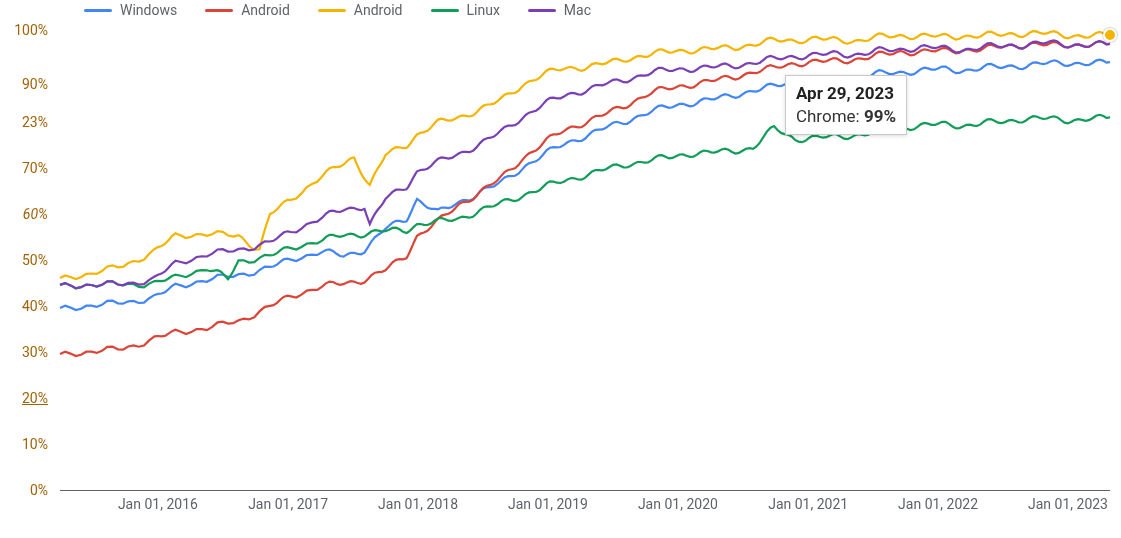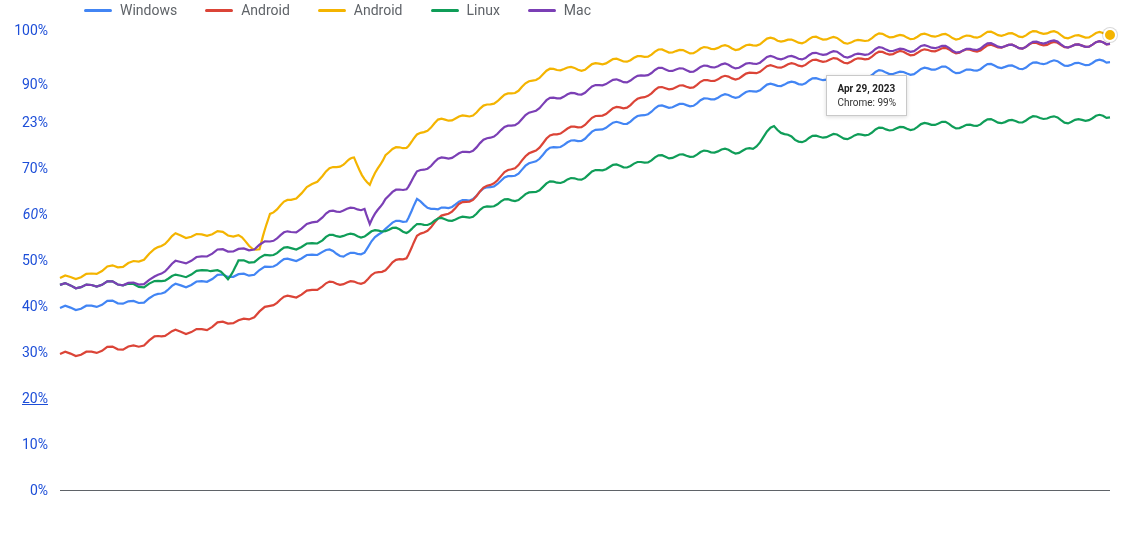--- a/index.html
+++ b/index.html
@@ -54,21 +54,21 @@
     left: 0;
     top: 30px;
     width: 56px;
     height: 460px;
   }
   .y-tick {
     position: absolute;
     right: 8px;
     transform: translateY(-50%);
     font-size: 14px;
-    color: #1d4ed8;
+    color: #a16207;
     text-align: right;
     width: 48px;
   }
   .x-axis-labels {
     position: absolute;
     left: 60px;
     top: 496px;
     width: 1050px;
     height: 20px;
   }
@@ -99,27 +99,27 @@
   }
   
   .tooltip {
     position: absolute;
     right: 10px;
     top: 75px;
     border: 1px solid #c9c9c9;
     background: #ffffff;
     box-shadow: 0 1px 4px rgba(0,0,0,0.15);
     padding: 6px 10px;
-    font-size: 10px;
+    font-size: 17px;
     color: #333;
     line-height: 1.35;
     white-space: nowrap;
   }
   .tooltip-date { font-weight: 700; color: #222; }
-  .tooltip-value { font-weight: 400; }
+  .tooltip-value { font-weight: 700; }
   
   .marker {
     position: absolute;
     width: 10px;
     height: 10px;
     border-radius: 50%;
     transform: translate(-50%, -50%);
     border: 2px solid #fff;
     box-shadow: 0 0 0 1px rgba(0,0,0,0.15);
   }
@@ -173,19 +173,29 @@
     <svg class="plot-svg" viewBox="0 0 1050 460" preserveAspectRatio="none">
         <path d="M0.0 277.9 L5.2 275.7 L10.5 277.6 L15.8 280.1 L21.0 278.7 L26.3 275.7 L31.5 275.7 L36.7 276.9 L42.0 274.8 L47.3 270.9 L52.5 270.6 L57.8 273.3 L63.0 273.7 L68.3 271.3 L73.5 270.9 L78.8 273.0 L84.0 272.6 L89.2 268.2 L94.5 264.9 L98.0 263.9 L101.5 263.5 L105.0 262.2 L108.5 259.3 L112.0 255.9 L115.5 253.8 L120.8 255.4 L126.0 257.2 L131.3 255.0 L136.5 251.5 L141.8 251.2 L147.0 251.8 L152.3 249.0 L157.5 244.8 L162.8 244.5 L168.0 246.9 L173.3 246.8 L178.5 244.2 L183.8 243.7 L189.0 245.7 L194.3 244.8 L199.5 240.0 L204.8 236.6 L210.0 236.8 L213.5 236.5 L217.0 234.6 L220.5 231.6 L224.0 229.1 L227.5 228.6 L231.0 229.6 L236.3 231.1 L241.5 228.5 L246.8 225.0 L252.0 224.6 L257.3 225.0 L262.5 221.9 L266.0 220.0 L269.5 219.4 L273.0 221.0 L276.5 223.8 L280.0 226.0 L283.5 226.6 L287.0 224.4 L290.5 222.8 L294.0 222.8 L297.5 223.9 L301.0 224.3 L304.5 222.7 L308.0 217.1 L311.5 211.3 L315.0 207.0 L318.5 204.5 L322.0 202.3 L325.5 198.9 L329.0 195.8 L332.5 192.6 L336.0 190.8 L339.5 190.9 L343.0 191.8 L346.5 191.5 L348.3 188.2 L350.0 184.5 L351.8 180.5 L353.5 176.4 L355.3 172.5 L357.0 168.9 L360.5 171.4 L364.0 174.9 L367.5 177.8 L371.0 178.9 L374.5 178.8 L378.0 179.3 L381.5 177.6 L385.0 177.7 L388.5 178.1 L392.0 177.0 L395.5 174.4 L399.0 171.6 L402.5 170.1 L406.0 170.2 L409.5 170.5 L413.0 169.1 L416.5 165.7 L420.0 161.4 L423.5 158.4 L427.0 157.3 L430.5 157.2 L434.0 156.4 L437.5 154.0 L441.0 150.7 L444.5 147.5 L448.0 146.2 L451.5 146.2 L455.0 145.8 L458.5 143.6 L462.0 139.6 L465.5 135.7 L469.0 133.3 L472.5 132.3 L476.0 131.3 L479.5 128.8 L483.0 124.7 L486.5 120.4 L490.0 117.7 L493.5 117.1 L497.0 117.4 L500.5 117.0 L504.0 114.9 L507.5 112.3 L511.0 110.5 L514.5 110.4 L518.0 111.1 L521.5 111.0 L525.0 108.8 L528.5 105.1 L532.0 101.6 L535.5 99.8 L539.0 99.6 L542.5 99.4 L546.0 97.8 L549.5 95.2 L553.0 92.7 L556.5 91.8 L560.0 92.7 L563.5 94.0 L567.0 93.8 L570.5 91.6 L574.0 88.4 L577.5 86.0 L581.0 85.3 L584.5 85.2 L588.0 84.2 L591.5 81.7 L595.0 78.3 L598.5 75.8 L602.0 75.4 L605.5 76.6 L609.0 77.8 L612.5 77.3 L616.0 75.6 L619.5 73.9 L623.0 73.8 L626.5 75.1 L630.0 76.3 L633.5 75.8 L637.0 73.3 L640.5 70.2 L644.0 68.4 L647.5 68.5 L651.0 69.4 L654.5 69.3 L658.0 67.7 L661.5 65.4 L665.0 64.2 L668.5 65.0 L672.0 66.8 L675.5 67.9 L679.0 67.0 L682.5 64.4 L686.0 62.0 L689.5 61.0 L693.0 61.3 L696.5 61.6 L700.0 60.3 L703.5 57.4 L707.0 54.6 L710.5 53.6 L714.0 54.6 L717.5 55.9 L721.0 56.1 L724.5 54.6 L728.0 52.6 L731.5 51.6 L735.0 52.4 L738.5 54.1 L742.0 54.7 L745.5 53.3 L749.0 50.5 L752.5 48.4 L756.0 48.1 L759.5 49.3 L763.0 50.2 L766.5 49.7 L770.0 47.9 L773.5 46.5 L777.0 47.0 L780.5 49.1 L784.0 51.2 L787.5 51.7 L791.0 50.1 L794.5 47.9 L798.0 46.7 L801.5 47.1 L805.0 47.8 L808.5 47.3 L812.0 45.0 L815.5 42.0 L819.0 40.1 L822.5 40.7 L826.0 42.6 L829.5 44.1 L833.0 44.0 L836.5 42.7 L840.0 41.7 L843.5 42.0 L847.0 43.6 L850.5 44.8 L854.0 44.1 L857.5 41.6 L861.0 38.9 L864.5 37.7 L868.0 38.4 L871.5 39.6 L875.0 39.7 L878.5 38.3 L882.0 36.6 L885.5 36.6 L889.0 38.6 L892.5 41.4 L896.0 43.2 L899.5 42.9 L903.0 41.3 L906.5 39.6 L910.0 39.5 L913.5 40.4 L917.0 40.7 L920.5 39.2 L924.0 36.3 L927.5 34.1 L931.0 33.9 L934.5 35.5 L938.0 37.4 L941.5 38.0 L945.0 36.9 L948.5 35.6 L952.0 35.4 L955.5 36.9 L959.0 38.8 L962.5 39.2 L966.0 37.6 L969.5 34.6 L973.0 32.6 L976.5 32.4 L980.0 33.5 L983.5 34.2 L987.0 33.3 L990.5 31.4 L994.0 30.3 L997.5 31.2 L1001.0 33.5 L1004.5 35.6 L1008.0 35.9 L1011.5 34.7 L1015.0 33.1 L1018.5 32.8 L1022.0 34.0 L1025.5 35.2 L1029.0 35.0 L1032.5 33.0 L1036.0 30.6 L1039.5 29.6 L1043.0 30.6 L1046.5 32.7 L1050.0 32.2" class="series-line" stroke="#4285F4"></path>
         <path d="M0.0 323.9 L5.2 321.7 L10.5 323.6 L15.8 326.1 L21.0 324.7 L26.3 321.7 L31.5 321.7 L36.7 322.9 L42.0 320.8 L47.3 316.9 L52.5 316.6 L57.8 319.3 L63.0 319.7 L68.3 316.5 L73.5 315.4 L78.8 316.7 L84.0 315.5 L89.2 310.4 L94.5 306.3 L98.0 306.0 L101.5 306.4 L105.0 305.9 L108.5 303.7 L112.0 301.2 L115.5 299.8 L120.8 301.8 L126.0 304.0 L131.3 302.1 L136.5 299.1 L141.8 299.1 L147.0 300.1 L152.3 296.9 L157.5 292.4 L162.8 291.6 L168.0 293.6 L173.3 293.2 L178.5 290.2 L183.8 288.6 L189.0 289.4 L194.3 287.3 L199.5 281.4 L204.8 276.9 L210.0 275.9 L213.5 275.2 L217.0 272.9 L220.5 269.5 L224.0 266.7 L227.5 265.7 L231.0 266.4 L236.3 267.5 L241.5 264.6 L246.8 260.6 L252.0 259.9 L257.3 259.9 L262.5 256.4 L266.0 253.3 L269.5 251.6 L273.0 252.0 L276.5 253.7 L280.0 254.8 L283.5 254.2 L287.0 252.4 L290.5 251.2 L294.0 251.6 L297.5 253.0 L301.0 253.8 L304.5 252.6 L308.0 248.9 L311.5 245.0 L315.0 242.7 L318.5 242.1 L322.0 241.8 L325.5 240.3 L329.0 236.5 L332.5 232.4 L336.0 229.9 L339.5 229.2 L343.0 229.3 L346.5 228.3 L348.3 225.0 L350.0 221.3 L351.8 217.3 L353.5 213.2 L355.3 209.3 L357.0 205.7 L360.5 203.6 L364.0 202.5 L367.5 200.8 L371.0 197.3 L374.5 192.6 L378.0 188.5 L381.5 185.6 L385.0 184.6 L388.5 183.8 L392.0 181.6 L395.5 177.9 L399.0 173.9 L402.5 172.1 L406.0 171.8 L409.5 171.6 L413.0 169.9 L416.5 166.1 L420.0 161.4 L423.5 157.6 L427.0 155.7 L430.5 154.9 L434.0 153.3 L437.5 150.2 L441.0 146.1 L444.5 142.1 L448.0 140.0 L451.5 139.3 L455.0 138.2 L458.5 135.1 L462.0 130.4 L465.5 126.2 L469.0 123.3 L472.5 121.9 L476.0 120.6 L479.5 117.7 L483.0 113.2 L486.5 108.5 L490.0 105.4 L493.5 104.4 L497.0 104.4 L500.5 103.6 L504.0 101.1 L507.5 98.5 L511.0 96.7 L514.5 96.6 L518.0 97.3 L521.5 97.2 L525.0 95.0 L528.5 91.3 L532.0 87.8 L535.5 86.0 L539.0 85.8 L542.5 85.6 L546.0 84.0 L549.5 81.1 L553.0 78.1 L556.5 76.9 L560.0 77.4 L563.5 78.3 L567.0 77.7 L570.5 75.1 L574.0 71.5 L577.5 68.8 L581.0 67.6 L584.5 67.2 L588.0 65.8 L591.5 63.3 L595.0 59.9 L598.5 57.4 L602.0 57.0 L605.5 58.2 L609.0 59.4 L612.5 58.9 L616.0 57.2 L619.5 55.5 L623.0 55.4 L626.5 56.7 L630.0 57.9 L633.5 57.4 L637.0 54.9 L640.5 51.8 L644.0 50.0 L647.5 50.1 L651.0 51.0 L654.5 50.9 L658.0 49.3 L661.5 47.0 L665.0 45.8 L668.5 46.6 L672.0 48.4 L675.5 49.5 L679.0 48.6 L682.5 46.0 L686.0 43.6 L689.5 42.6 L693.0 42.9 L696.5 43.2 L700.0 41.9 L703.5 39.0 L707.0 36.2 L710.5 35.2 L714.0 36.2 L717.5 37.5 L721.0 37.7 L724.5 36.2 L728.0 34.2 L731.5 33.2 L735.0 34.0 L738.5 35.7 L742.0 36.3 L745.5 34.9 L749.0 32.1 L752.5 30.0 L756.0 29.7 L759.5 30.9 L763.0 31.8 L766.5 31.3 L770.0 29.5 L773.5 28.1 L777.0 28.6 L780.5 30.7 L784.0 32.8 L787.5 33.3 L791.0 31.7 L794.5 29.5 L798.0 28.3 L801.5 28.7 L805.0 29.4 L808.5 28.9 L812.0 26.6 L815.5 23.6 L819.0 21.7 L822.5 21.9 L826.0 23.5 L829.5 24.6 L833.0 24.1 L836.5 22.3 L840.0 21.0 L843.5 21.7 L847.0 23.7 L850.5 25.3 L854.0 24.9 L857.5 22.8 L861.0 20.5 L864.5 19.3 L868.0 20.0 L871.5 21.2 L875.0 21.3 L878.5 19.9 L882.0 18.2 L885.5 17.8 L889.0 19.4 L892.5 21.9 L896.0 23.3 L899.5 22.6 L903.0 20.6 L906.5 19.3 L910.0 19.6 L913.5 20.9 L917.0 21.5 L920.5 20.4 L924.0 17.9 L927.5 15.4 L931.0 14.7 L934.5 16.0 L938.0 17.5 L941.5 17.7 L945.0 16.2 L948.5 14.9 L952.0 14.7 L955.5 16.2 L959.0 18.1 L962.5 18.5 L966.0 16.9 L969.5 14.3 L973.0 12.6 L976.5 12.9 L980.0 14.4 L983.5 15.4 L987.0 14.9 L990.5 13.0 L994.0 11.9 L997.5 12.8 L1001.0 15.1 L1004.5 17.2 L1008.0 17.5 L1011.5 16.3 L1015.0 14.7 L1018.5 14.4 L1022.0 15.6 L1025.5 16.8 L1029.0 16.6 L1032.5 14.6 L1036.0 12.2 L1039.5 11.2 L1043.0 12.2 L1046.5 14.3 L1050.0 13.8" class="series-line" stroke="#DB4437"></path>
         <path d="M0.0 248.0 L5.2 245.4 L10.5 247.0 L15.8 249.1 L21.0 247.3 L26.3 243.9 L31.5 243.5 L36.7 243.9 L42.0 241.0 L47.3 236.4 L52.5 235.3 L57.8 237.3 L63.0 236.9 L68.3 233.0 L73.5 231.0 L78.8 231.6 L84.0 229.7 L89.2 223.7 L94.5 218.9 L98.0 217.1 L101.5 216.0 L105.0 213.9 L108.5 210.2 L112.0 206.1 L115.5 203.2 L120.8 205.6 L126.0 208.1 L131.3 206.7 L136.5 204.0 L141.8 204.4 L147.0 205.8 L152.3 204.2 L157.5 201.1 L162.8 201.9 L168.0 205.5 L173.3 206.5 L178.5 205.1 L182.0 207.4 L185.5 211.4 L189.0 215.8 L192.5 218.8 L196.0 219.7 L199.5 219.3 L201.3 212.4 L203.0 205.9 L204.8 199.8 L206.5 194.3 L208.3 189.0 L210.0 183.9 L213.5 182.4 L217.0 179.4 L220.5 175.2 L224.0 171.6 L227.5 169.9 L231.0 169.8 L236.3 168.6 L241.5 163.4 L246.8 157.1 L252.0 154.1 L257.3 151.8 L262.5 146.0 L266.0 141.4 L269.5 138.1 L273.0 137.0 L276.5 137.2 L280.0 136.7 L283.5 134.6 L285.3 133.0 L287.0 131.3 L288.8 129.7 L290.5 128.5 L292.3 127.7 L294.0 127.4 L296.6 133.6 L299.3 139.8 L301.9 145.1 L304.5 149.1 L307.1 152.2 L309.8 154.9 L312.4 148.4 L315.0 143.0 L317.6 138.6 L320.3 134.7 L322.9 130.4 L325.5 125.3 L329.0 122.2 L332.5 119.0 L336.0 117.2 L339.5 117.3 L343.0 118.2 L346.5 117.9 L348.3 116.2 L350.0 114.0 L351.8 111.5 L353.5 108.9 L355.3 106.5 L357.0 104.5 L360.5 102.8 L364.0 102.1 L367.5 100.7 L371.0 97.6 L374.5 93.3 L378.0 89.6 L381.5 88.7 L385.0 89.6 L388.5 90.7 L392.0 90.4 L395.5 88.5 L399.0 86.5 L402.5 85.4 L406.0 85.9 L409.5 86.5 L413.0 85.6 L416.5 82.5 L420.0 78.6 L423.5 75.6 L427.0 74.5 L430.5 74.4 L434.0 73.6 L437.5 71.2 L441.0 67.9 L444.5 64.7 L448.0 63.4 L451.5 63.4 L455.0 63.0 L458.5 60.8 L462.0 56.8 L465.5 53.3 L469.0 51.2 L472.5 50.6 L476.0 50.0 L479.5 47.9 L483.0 44.2 L486.5 40.7 L490.0 38.7 L493.5 38.9 L497.0 40.0 L500.5 40.3 L504.0 39.0 L507.5 37.5 L511.0 36.9 L514.5 37.9 L518.0 39.8 L521.5 40.9 L525.0 39.8 L528.5 36.9 L532.0 34.1 L535.5 33.1 L539.0 33.7 L542.5 34.3 L546.0 33.4 L549.5 31.2 L553.0 29.1 L556.5 28.6 L560.0 29.9 L563.5 31.5 L567.0 31.7 L570.5 30.2 L574.0 27.8 L577.5 26.2 L581.0 26.2 L584.5 26.9 L588.0 26.7 L591.5 24.6 L595.0 21.6 L598.5 19.5 L602.0 19.4 L605.5 21.0 L609.0 22.6 L612.5 22.5 L616.0 21.1 L619.5 19.9 L623.0 20.1 L626.5 21.8 L630.0 23.4 L633.5 23.2 L637.0 21.1 L640.5 18.5 L644.0 17.1 L647.5 17.5 L651.0 18.8 L654.5 19.1 L658.0 17.9 L661.5 16.0 L665.0 15.1 L668.5 16.3 L672.0 18.5 L675.5 20.0 L679.0 19.4 L682.5 17.3 L686.0 15.2 L689.5 14.6 L693.0 15.3 L696.5 15.6 L700.0 14.3 L703.5 11.4 L707.0 8.6 L710.5 7.6 L714.0 8.6 L717.5 10.7 L721.0 11.6 L724.5 10.9 L728.0 9.7 L731.5 9.5 L735.0 11.0 L738.5 12.7 L742.0 13.3 L745.5 11.9 L749.0 9.1 L752.5 7.0 L756.0 6.7 L759.5 8.3 L763.0 9.6 L766.5 9.4 L770.0 8.0 L773.5 7.0 L777.0 7.9 L780.5 10.4 L784.0 12.9 L787.5 13.7 L791.0 12.6 L794.5 10.7 L798.0 9.9 L801.5 10.3 L805.0 11.0 L808.5 10.5 L812.0 8.2 L815.5 5.2 L819.0 3.3 L822.5 3.9 L826.0 5.8 L829.5 7.3 L833.0 7.2 L836.5 5.9 L840.0 4.9 L843.5 5.6 L847.0 7.6 L850.5 9.2 L854.0 8.8 L857.5 6.7 L861.0 4.4 L864.5 3.6 L868.0 4.7 L871.5 6.2 L875.0 6.7 L878.5 5.7 L882.0 4.4 L885.5 4.0 L889.0 5.6 L892.5 8.1 L896.0 9.5 L899.5 8.8 L903.0 6.8 L906.5 5.5 L910.0 5.8 L913.5 7.1 L917.0 7.7 L920.5 6.6 L924.0 4.1 L927.5 1.9 L931.0 1.7 L934.5 3.3 L938.0 5.2 L941.5 5.8 L945.0 4.7 L948.5 3.4 L952.0 3.2 L955.5 4.7 L959.0 6.6 L962.5 7.0 L966.0 5.4 L969.5 2.8 L973.0 1.1 L976.5 1.4 L980.0 2.9 L983.5 3.9 L987.0 3.4 L990.5 1.9 L994.0 1.2 L997.5 2.4 L1001.0 5.1 L1004.5 7.6 L1008.0 8.3 L1011.5 7.1 L1015.0 5.5 L1018.5 5.2 L1022.0 6.4 L1025.5 7.6 L1029.0 7.4 L1032.5 5.4 L1036.0 3.0 L1039.5 2.0 L1043.0 3.0 L1046.5 5.1 L1050.0 4.6" class="series-line" stroke="#F4B400"></path>
         <path d="M0.0 254.9 L5.2 253.1 L10.5 255.4 L15.8 258.3 L21.0 257.2 L26.3 254.6 L31.5 255.0 L36.7 256.6 L42.0 254.8 L47.3 251.3 L52.5 251.4 L57.8 254.5 L63.0 255.3 L68.3 253.7 L73.5 254.0 L78.8 256.9 L84.0 257.3 L89.2 253.6 L94.5 251.1 L98.0 250.8 L101.5 251.2 L105.0 250.7 L108.5 248.5 L112.0 246.0 L115.5 244.6 L120.8 245.8 L126.0 247.2 L131.3 244.6 L136.5 240.8 L141.8 240.1 L147.0 240.3 L150.5 241.2 L154.0 240.6 L157.5 240.2 L161.0 241.7 L164.5 245.2 L168.0 249.2 L169.8 246.9 L171.5 244.2 L173.3 241.0 L175.0 237.5 L176.8 233.9 L178.5 230.4 L183.8 230.3 L189.0 232.6 L194.3 232.1 L199.5 227.8 L204.8 224.8 L210.0 225.3 L213.5 225.0 L217.0 223.1 L220.5 220.1 L224.0 217.6 L227.5 217.1 L231.0 218.1 L236.3 219.6 L241.5 217.0 L246.8 213.5 L252.0 213.1 L257.3 213.5 L262.5 210.4 L266.0 206.9 L269.5 204.8 L273.0 204.9 L276.5 206.2 L280.0 206.9 L283.5 205.9 L287.0 204.5 L290.5 203.7 L294.0 204.4 L297.5 206.3 L301.0 207.5 L304.5 206.6 L308.0 204.0 L311.5 201.3 L315.0 200.1 L318.5 200.7 L322.0 201.5 L325.5 201.2 L329.0 199.7 L332.5 197.9 L336.0 197.7 L339.5 199.3 L343.0 201.7 L346.5 203.0 L348.3 202.0 L350.0 200.6 L351.8 198.9 L353.5 197.1 L355.3 195.5 L357.0 194.2 L360.5 194.0 L364.0 194.9 L367.5 195.0 L371.0 193.5 L374.5 190.7 L378.0 188.5 L381.5 187.9 L385.0 189.2 L388.5 190.7 L392.0 190.8 L395.5 189.4 L399.0 187.7 L402.5 186.6 L406.0 187.1 L409.5 187.7 L413.0 186.8 L416.5 183.7 L420.0 179.8 L423.5 177.2 L427.0 176.4 L430.5 176.7 L434.0 176.3 L437.5 174.3 L441.0 171.4 L444.5 169.3 L448.0 169.2 L451.5 170.4 L455.0 171.1 L458.5 170.0 L462.0 167.2 L465.5 164.1 L469.0 162.4 L472.5 162.2 L476.0 162.0 L479.5 160.3 L483.0 156.9 L486.5 153.4 L490.0 151.4 L493.5 151.6 L497.0 152.7 L500.5 153.0 L504.0 151.7 L507.5 149.4 L511.0 148.0 L514.5 148.3 L518.0 149.5 L521.5 149.7 L525.0 147.9 L528.5 144.6 L532.0 141.5 L535.5 140.1 L539.0 140.2 L542.5 140.4 L546.0 139.2 L549.5 137.0 L553.0 134.9 L556.5 134.4 L560.0 135.7 L563.5 137.3 L567.0 137.5 L570.5 136.0 L574.0 133.6 L577.5 132.0 L581.0 132.0 L584.5 132.7 L588.0 132.5 L591.5 130.4 L595.0 127.4 L598.5 125.3 L602.0 125.2 L605.5 126.8 L609.0 128.4 L612.5 127.9 L616.0 126.2 L619.5 124.5 L623.0 124.4 L626.5 125.7 L630.0 126.9 L633.5 126.7 L637.0 124.6 L640.5 122.0 L644.0 120.6 L647.5 121.0 L651.0 122.3 L654.5 122.6 L658.0 121.4 L661.5 119.5 L665.0 118.6 L668.5 119.8 L672.0 122.0 L675.5 123.5 L679.0 122.9 L682.5 120.8 L686.0 118.7 L689.5 118.1 L693.0 118.8 L696.5 116.4 L700.0 112.4 L703.5 106.9 L707.0 101.4 L710.5 97.7 L714.0 96.0 L717.5 100.0 L721.0 102.9 L724.5 104.1 L728.0 104.7 L731.5 106.4 L735.0 109.9 L738.5 111.6 L742.0 112.2 L745.5 110.8 L749.0 108.0 L752.5 105.9 L756.0 105.6 L759.5 106.8 L763.0 107.7 L766.5 107.2 L770.0 105.4 L773.5 104.0 L777.0 104.5 L780.5 106.6 L784.0 108.7 L787.5 109.2 L791.0 107.6 L794.5 105.4 L798.0 104.2 L801.5 104.6 L805.0 105.3 L808.5 104.8 L812.0 102.5 L815.5 99.5 L819.0 97.6 L822.5 97.8 L826.0 99.4 L829.5 100.5 L833.0 100.0 L836.5 98.2 L840.0 96.9 L843.5 97.2 L847.0 98.8 L850.5 100.0 L854.0 99.3 L857.5 96.8 L861.0 94.1 L864.5 92.9 L868.0 93.6 L871.5 94.8 L875.0 94.9 L878.5 93.5 L882.0 91.8 L885.5 91.8 L889.0 93.8 L892.5 96.6 L896.0 98.4 L899.5 98.1 L903.0 96.5 L906.5 94.8 L910.0 94.7 L913.5 95.6 L917.0 95.9 L920.5 94.4 L924.0 91.5 L927.5 89.3 L931.0 89.1 L934.5 90.7 L938.0 92.6 L941.5 93.2 L945.0 92.1 L948.5 90.4 L952.0 89.9 L955.5 91.0 L959.0 92.5 L962.5 92.5 L966.0 90.5 L969.5 87.9 L973.0 86.2 L976.5 86.5 L980.0 88.0 L983.5 89.0 L987.0 88.5 L990.5 87.0 L994.0 86.3 L997.5 87.5 L1001.0 90.2 L1004.5 92.7 L1008.0 93.4 L1011.5 91.8 L1015.0 89.9 L1018.5 89.2 L1022.0 89.9 L1025.5 90.8 L1029.0 90.2 L1032.5 88.2 L1036.0 85.8 L1039.5 84.8 L1043.0 85.8 L1046.5 87.9 L1050.0 87.4" class="series-line" stroke="#0F9D58"></path>
         <path d="M0.0 254.9 L5.2 253.1 L10.5 255.4 L15.8 258.3 L21.0 257.2 L26.3 254.6 L31.5 255.0 L36.7 256.6 L42.0 254.8 L47.3 251.3 L52.5 251.4 L57.8 254.5 L63.0 255.3 L68.3 252.9 L73.5 252.5 L78.8 254.6 L84.0 254.2 L89.2 249.8 L94.5 246.5 L98.0 244.7 L101.5 243.6 L105.0 241.5 L108.5 237.8 L112.0 233.7 L115.5 230.8 L120.8 232.0 L126.0 233.4 L131.3 230.8 L136.5 227.0 L141.8 226.3 L147.0 226.5 L152.3 223.7 L157.5 219.5 L162.8 219.2 L168.0 221.6 L173.3 221.5 L178.5 218.9 L183.8 218.4 L189.0 220.4 L194.3 219.5 L199.5 214.7 L204.8 211.3 L210.0 211.5 L213.5 210.8 L217.0 208.5 L220.5 205.1 L224.0 202.3 L227.5 201.3 L231.0 202.0 L236.3 202.4 L241.5 198.6 L246.8 193.9 L252.0 192.4 L257.3 191.7 L262.5 187.4 L266.0 183.6 L269.5 181.1 L273.0 180.7 L276.5 181.6 L280.0 182.0 L283.5 180.6 L287.0 178.8 L290.5 177.6 L294.0 178.0 L297.5 179.4 L301.0 180.2 L304.5 179.0 L305.4 181.7 L306.2 184.2 L307.1 186.7 L308.0 189.1 L308.9 191.5 L309.8 194.0 L312.4 188.3 L315.0 183.7 L317.6 180.0 L320.3 176.8 L322.9 173.3 L325.5 169.0 L329.0 165.5 L332.5 161.9 L336.0 159.7 L339.5 159.5 L343.0 160.0 L346.5 159.3 L348.3 156.8 L350.0 153.9 L351.8 150.6 L353.5 147.3 L355.3 144.1 L357.0 141.3 L360.5 140.0 L364.0 139.7 L367.5 138.7 L371.0 136.0 L374.5 132.0 L378.0 128.7 L381.5 127.4 L385.0 127.9 L388.5 128.6 L392.0 127.9 L395.5 125.7 L399.0 123.3 L402.5 121.8 L406.0 121.9 L409.5 122.2 L413.0 120.8 L416.5 117.4 L420.0 113.1 L423.5 109.7 L427.0 108.2 L430.5 107.7 L434.0 106.6 L437.5 103.8 L441.0 100.1 L444.5 96.9 L448.0 95.6 L451.5 95.6 L455.0 95.2 L458.5 93.0 L462.0 89.0 L465.5 85.1 L469.0 82.7 L472.5 81.7 L476.0 80.7 L479.5 78.2 L483.0 74.1 L486.5 70.2 L490.0 67.8 L493.5 67.6 L497.0 68.4 L500.5 68.3 L504.0 66.6 L507.5 64.3 L511.0 62.9 L514.5 63.2 L518.0 64.4 L521.5 64.6 L525.0 62.8 L528.5 59.5 L532.0 56.4 L535.5 55.0 L539.0 55.1 L542.5 55.3 L546.0 54.1 L549.5 51.9 L553.0 49.8 L556.5 49.3 L560.0 50.6 L563.5 52.2 L567.0 52.4 L570.5 50.6 L574.0 47.8 L577.5 45.8 L581.0 45.4 L584.5 45.7 L588.0 45.1 L591.5 43.0 L595.0 40.0 L598.5 37.9 L602.0 37.8 L605.5 39.4 L609.0 41.0 L612.5 40.9 L616.0 39.5 L619.5 38.3 L623.0 38.5 L626.5 40.2 L630.0 41.8 L633.5 41.6 L637.0 39.5 L640.5 36.9 L644.0 35.5 L647.5 35.9 L651.0 37.2 L654.5 37.5 L658.0 36.3 L661.5 34.4 L665.0 33.5 L668.5 34.7 L672.0 36.9 L675.5 38.4 L679.0 37.8 L682.5 35.7 L686.0 33.6 L689.5 33.0 L693.0 33.7 L696.5 34.0 L700.0 32.7 L703.5 29.8 L707.0 27.0 L710.5 26.0 L714.0 27.0 L717.5 28.7 L721.0 29.3 L724.5 28.2 L728.0 26.5 L731.5 25.9 L735.0 27.1 L738.5 28.8 L742.0 29.4 L745.5 28.0 L749.0 25.2 L752.5 23.1 L756.0 22.8 L759.5 24.0 L763.0 24.9 L766.5 24.4 L770.0 22.6 L773.5 21.2 L777.0 21.7 L780.5 24.2 L784.0 26.7 L787.5 27.5 L791.0 26.4 L794.5 24.5 L798.0 23.7 L801.5 24.1 L805.0 24.8 L808.5 24.3 L812.0 22.0 L815.5 19.0 L819.0 17.1 L822.5 17.7 L826.0 19.6 L829.5 21.1 L833.0 21.0 L836.5 19.7 L840.0 18.7 L843.5 19.0 L847.0 20.6 L850.5 21.8 L854.0 21.1 L857.5 18.6 L861.0 15.9 L864.5 15.1 L868.0 16.2 L871.5 17.7 L875.0 18.2 L878.5 17.2 L882.0 15.9 L885.5 15.9 L889.0 17.9 L892.5 20.7 L896.0 22.5 L899.5 22.2 L903.0 20.6 L906.5 18.9 L910.0 18.8 L913.5 19.7 L917.0 20.0 L920.5 18.5 L924.0 15.6 L927.5 13.4 L931.0 13.2 L934.5 14.8 L938.0 16.7 L941.5 17.3 L945.0 16.2 L948.5 14.9 L952.0 14.7 L955.5 16.2 L959.0 18.1 L962.5 18.5 L966.0 16.9 L969.5 13.9 L973.0 11.9 L976.5 11.7 L980.0 12.8 L983.5 13.5 L987.0 12.6 L990.5 11.1 L994.0 10.4 L997.5 11.6 L1001.0 14.3 L1004.5 16.8 L1008.0 17.5 L1011.5 16.3 L1015.0 14.7 L1018.5 14.4 L1022.0 15.6 L1025.5 16.8 L1029.0 16.6 L1032.5 14.6 L1036.0 12.2 L1039.5 11.2 L1043.0 12.2 L1046.5 14.3 L1050.0 13.8" class="series-line" stroke="#7B3FB5"></path>
       </svg>
     <div class="marker" style="left: 1050px; top: 4.6px; background: rgb(244, 180, 0);"></div>
   </div>
 
+  <div class="x-axis-labels">
+      <div class="x-tick" style="left: 97.8814px;">Jan 01, 2016</div>
+      <div class="x-tick" style="left: 228.153px;">Jan 01, 2017</div>
+      <div class="x-tick" style="left: 358.068px;">Jan 01, 2018</div>
+      <div class="x-tick" style="left: 487.983px;">Jan 01, 2019</div>
+      <div class="x-tick" style="left: 617.898px;">Jan 01, 2020</div>
+      <div class="x-tick" style="left: 748.169px;">Jan 01, 2021</div>
+      <div class="x-tick" style="left: 878.085px;">Jan 01, 2022</div>
+      <div class="x-tick" style="left: 1008px;">Jan 01, 2023</div>
+    </div>
 
   <div class="tooltip">
     <span class="tooltip-date">Apr 29, 2023</span><br>
     <span>Chrome: </span><span class="tooltip-value">99%</span>
   </div>
 
 </div>
 
 </body></html>

